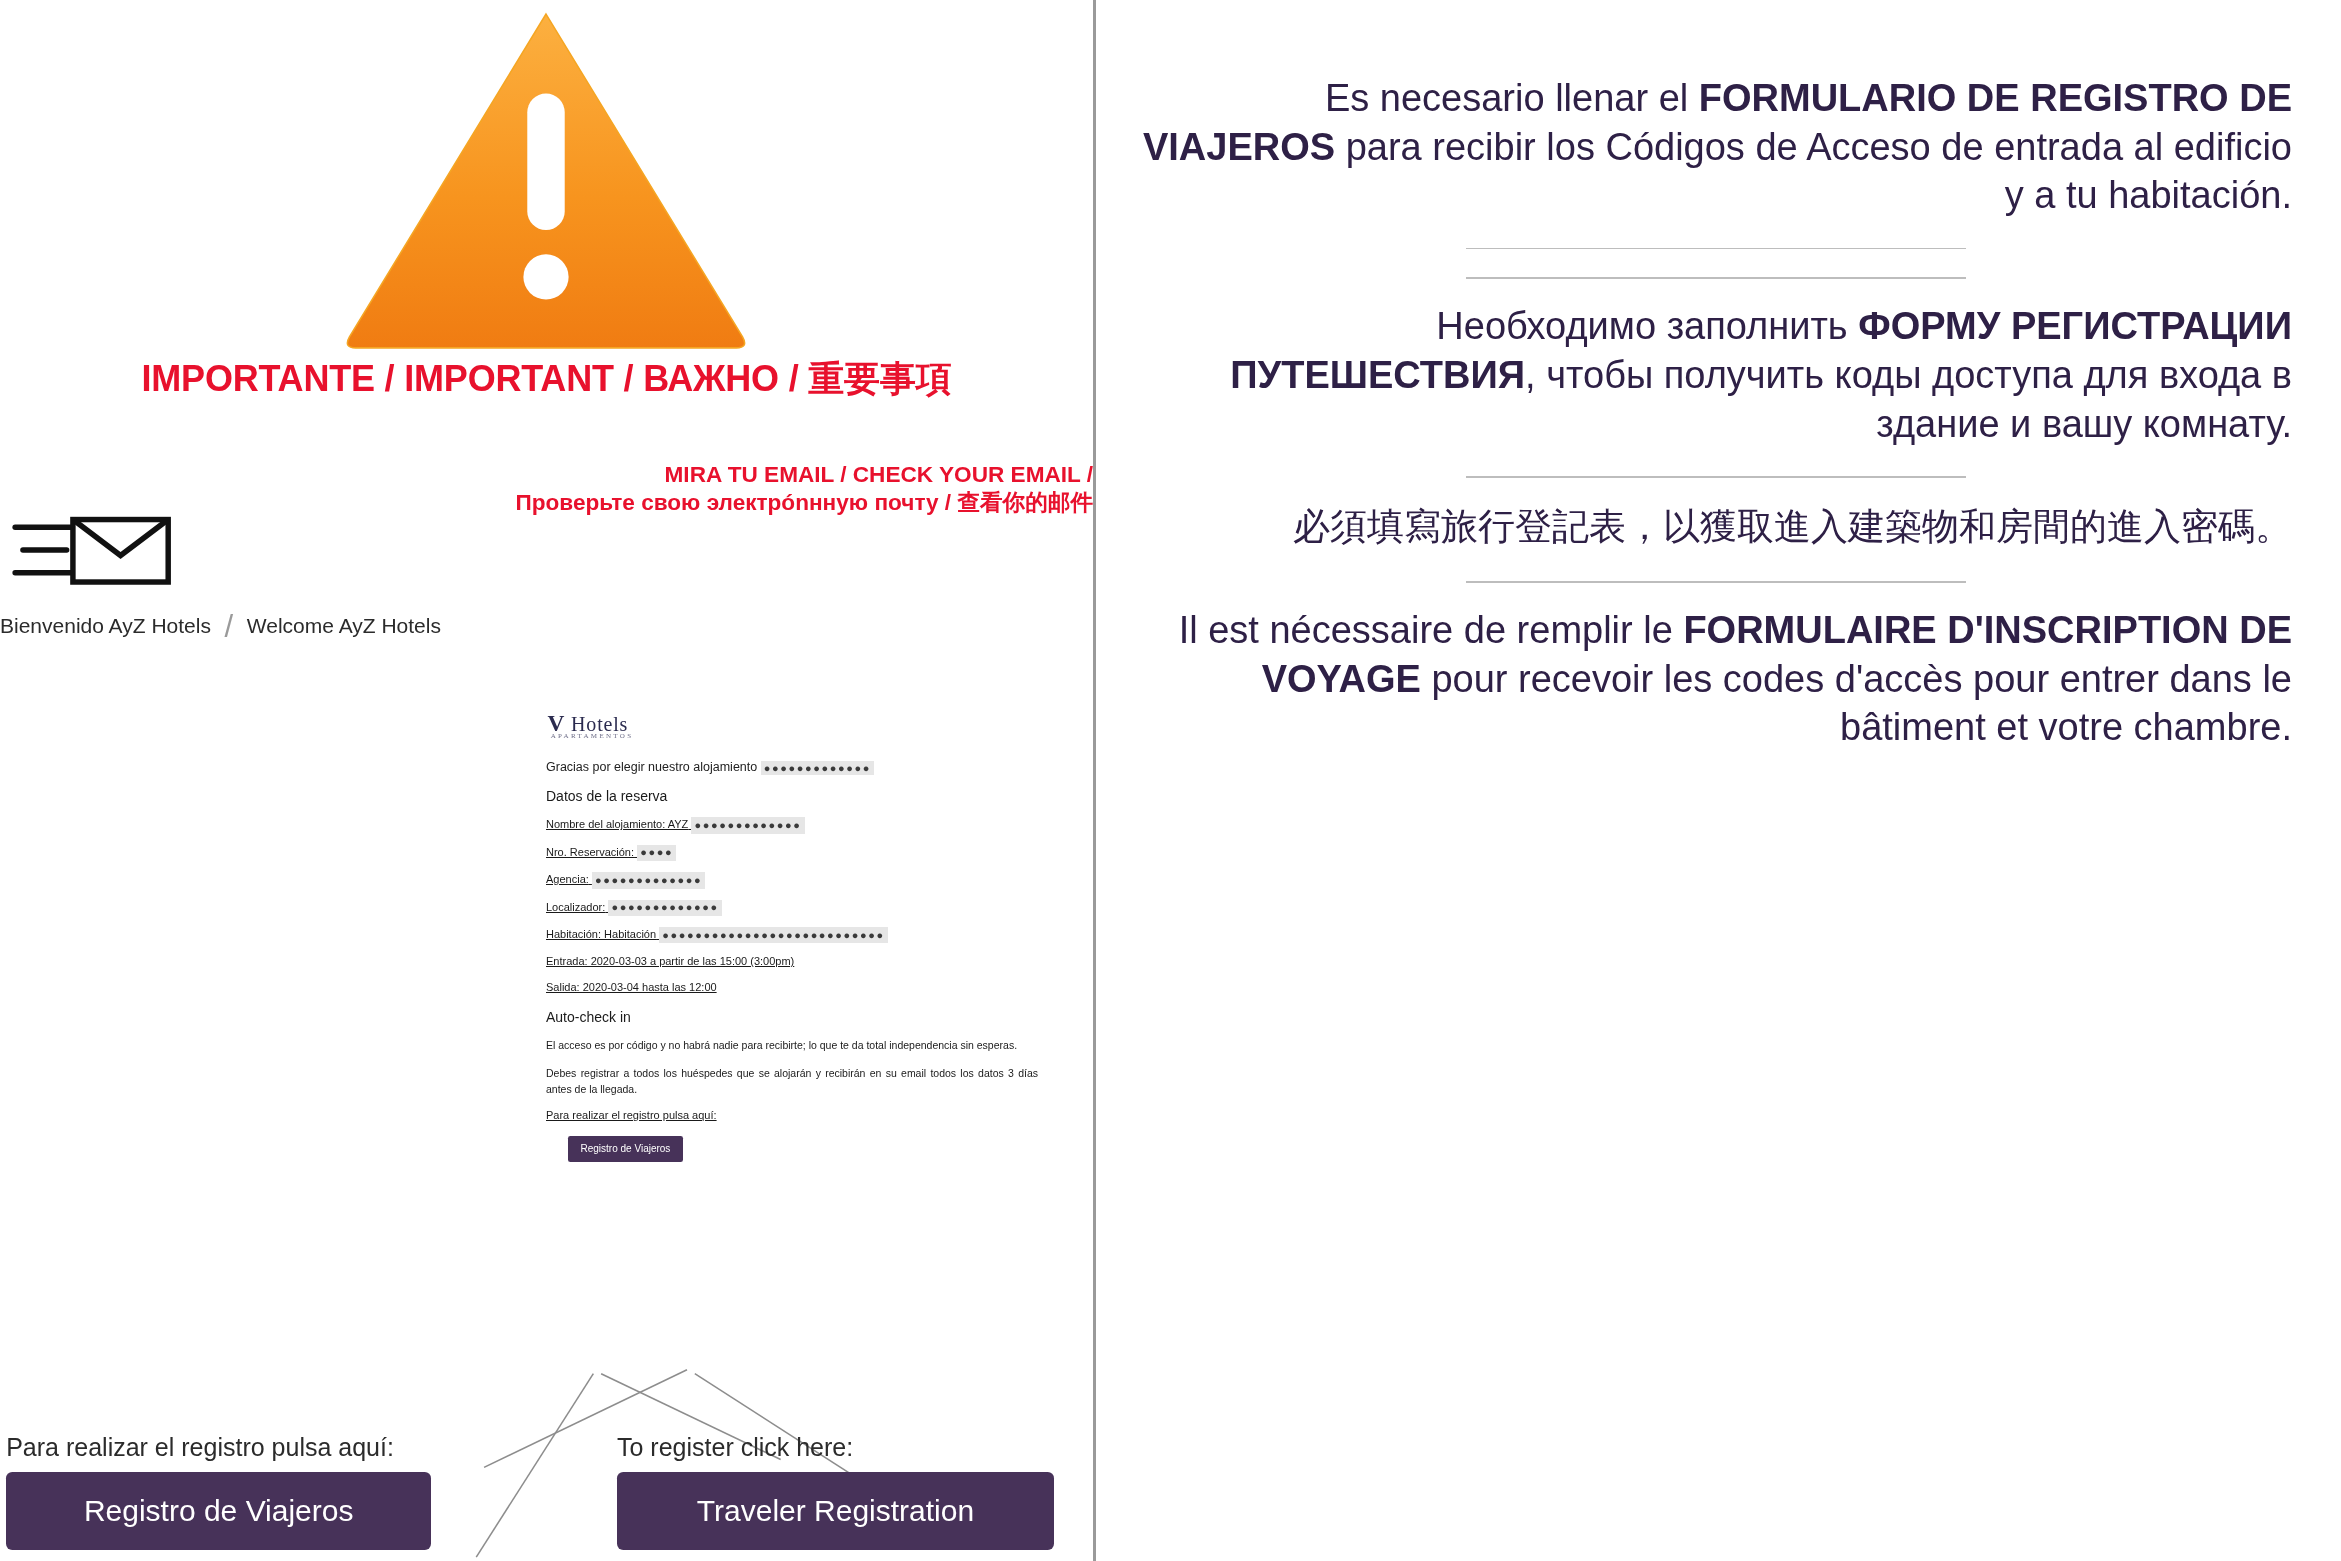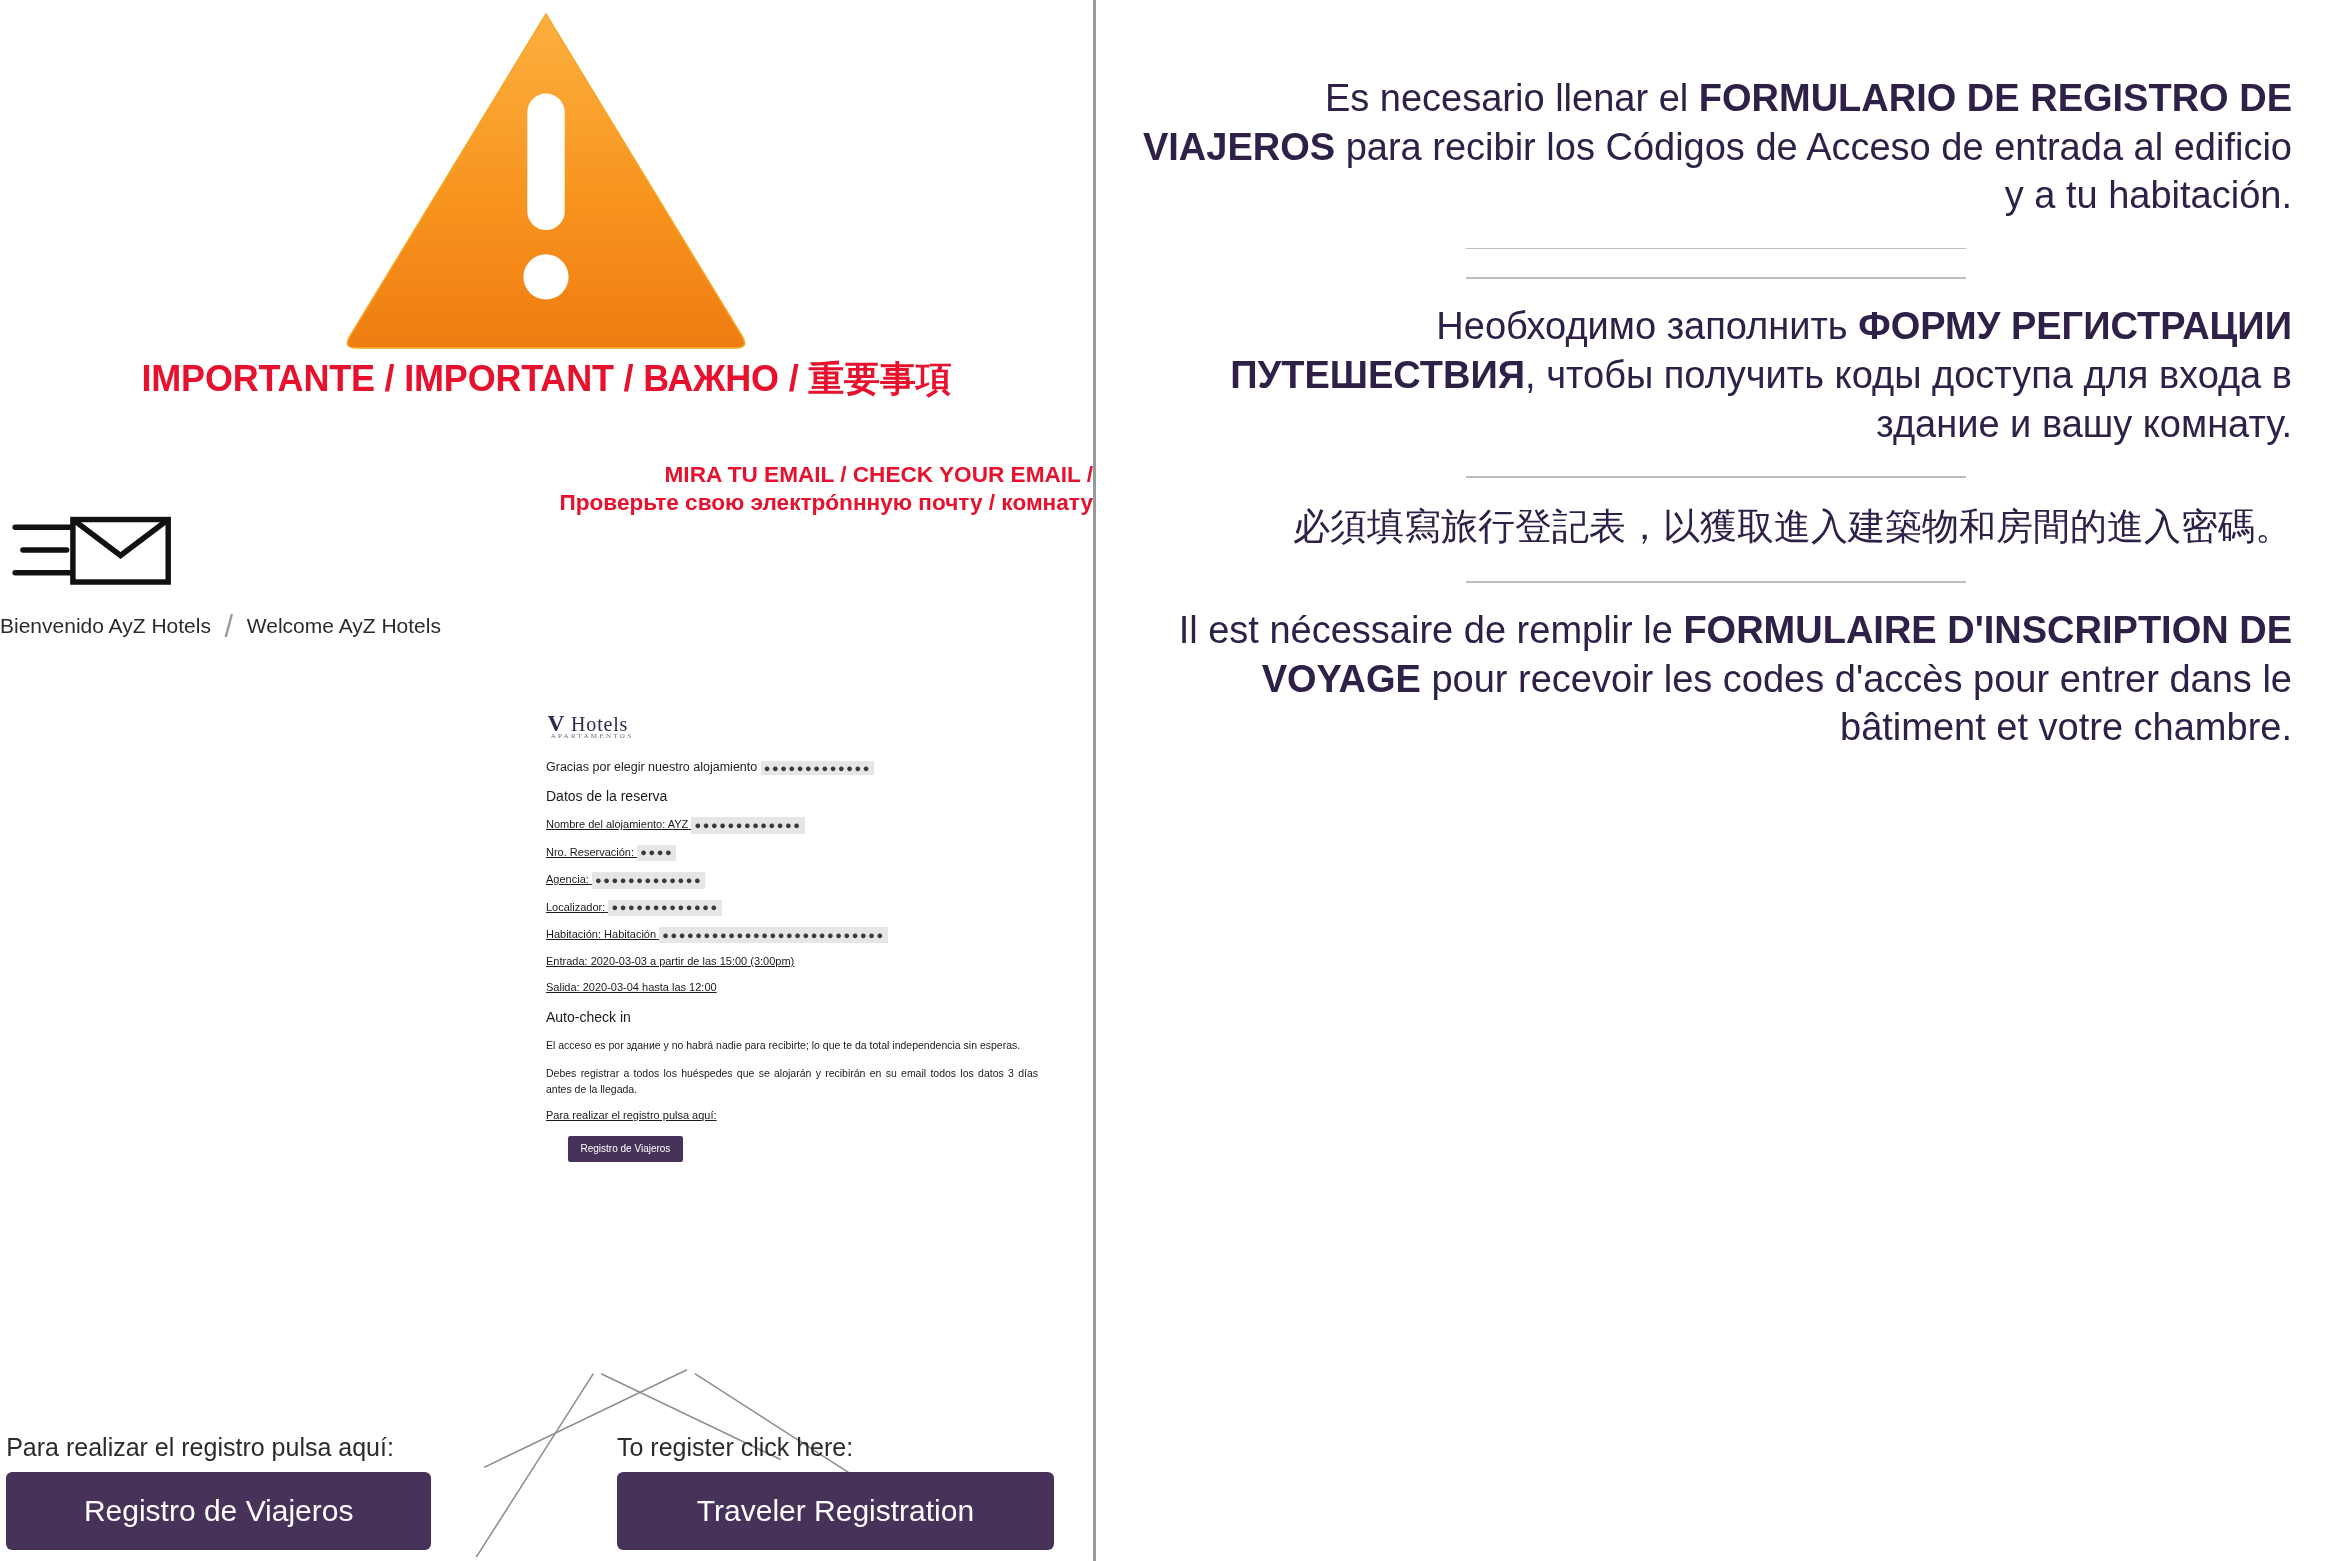--- a/index.html
+++ b/index.html
@@ -268,21 +268,21 @@
           <line x1="14" y1="55" x2="70" y2="55"></line>
           <line x1="4" y1="84" x2="78" y2="84"></line>
         </g>
         <rect x="78" y="16" width="122" height="80" fill="#ffffff" stroke="#111111" stroke-width="7"></rect>
         <path d="M78 16 L139 62 L200 16" fill="none" stroke="#111111" stroke-width="7"></path>
       </svg>
     </div>
 
     <div class="email-block">
       <div class="email-line1">MIRA TU EMAIL / CHECK YOUR EMAIL /</div>
-      <div class="email-line2">Проверьте свою электрónнную почту / комнату</div>
+      <div class="email-line2">Проверьте свою электрónнную почту / 查看你的邮件</div>
     </div>
 
     <div class="welcome">
       <span>Bienvenido AyZ Hotels</span>
       <span class="slash">/</span>
       <span>Welcome AyZ Hotels</span>
     </div>
 
     <div class="mock">
       <div class="mock-logo">
@@ -315,21 +315,21 @@
       </div>
       <div class="mock-row small">
         <span>Habitación: Habitación</span>
         <span class="redact">●●●●●●●●●●●●●●●●●●●●●●●●●●●</span>
       </div>
 
       <div class="mock-row small">Entrada: 2020-03-03 a partir de las 15:00 (3:00pm)</div>
       <div class="mock-row small">Salida: 2020-03-04 hasta las 12:00</div>
 
       <div class="mock-row">Auto-check in</div>
-      <div class="mock-para">El acceso es por здание y no habrá nadie para recibirte; lo que te da total independencia sin esperas.</div>
+      <div class="mock-para">El acceso es por código y no habrá nadie para recibirte; lo que te da total independencia sin esperas.</div>
       <div class="mock-para">Debes registrar a todos los huéspedes que se alojarán y recibirán en su email todos los datos 3 días antes de la llegada.</div>
       <div class="mock-row small">Para realizar el registro pulsa aquí:</div>
       <div class="mock-btn">Registro de Viajeros</div>
     </div>
 
     <svg class="leader" viewBox="0 0 1400 2000" width="1093" height="1561">
       <g stroke="#8d8d8d" stroke-width="2" fill="none">
         <line x1="760" y1="1760" x2="610" y2="1995"></line>
         <line x1="770" y1="1760" x2="1000" y2="1870"></line>
         <line x1="880" y1="1755" x2="620" y2="1880"></line>

